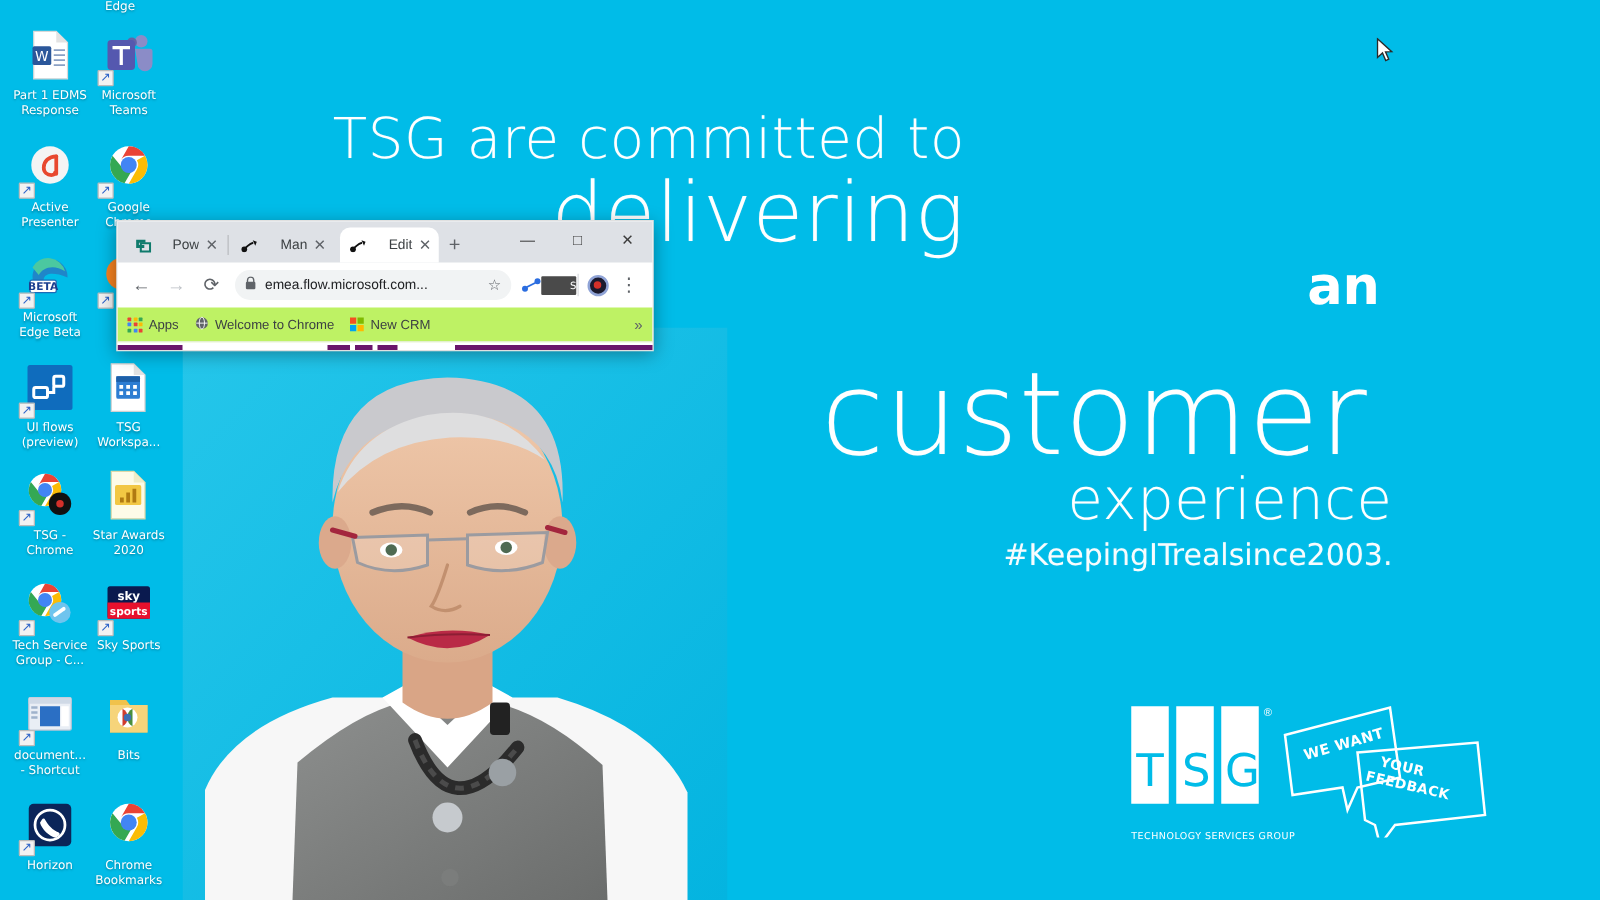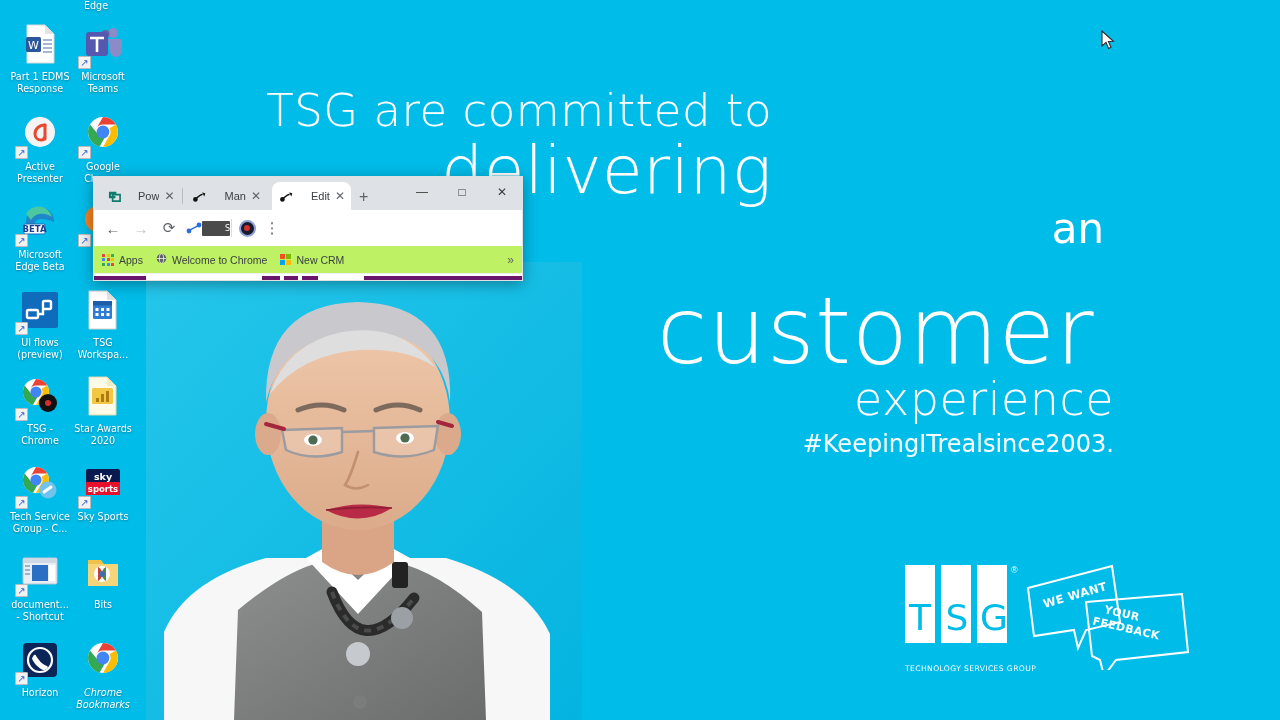--- a/index.html
+++ b/index.html
@@ -14,21 +14,21 @@
 
   
   .brand-text { position: absolute; right: 160px; text-align: right;
     color: #ffffff; font-family: "DejaVu Sans", sans-serif;
     font-weight: 300; letter-spacing: .5px; white-space: nowrap;
     text-shadow: 0 0 1px rgba(255,255,255,.25); }
   #line1 { top: 84px; right: 508px; font-size: 45px; }
   #line2 { top: 132px; right: 508px; font-size: 66px; font-weight: 300; }
   #line3wrap { position:absolute; top: 204px; right: 176px; display:flex;
     align-items: baseline; gap: 14px; color:#fff; }
-  #line3a { font-size: 42px; font-family:"DejaVu Sans",sans-serif; font-weight:400;}
+  #line3a { font-size: 42px; font-family:"DejaVu Sans",sans-serif; font-weight:700;}
   #line3b { font-size: 72px; font-family:"DejaVu Sans",sans-serif; font-weight:300;}
   #line4 { top: 278px; right: 186px; font-size: 92px; margin-left: 24px; }
   #line5 { top: 372px; right: 166px; font-size: 46px; }
   #line6 { top: 430px; right: 166px; font-size: 24px; font-weight: 400;
             letter-spacing: 0px; opacity: .97; }
 
   
   #logo-block { position: absolute; left: 905px; top: 565px; }
   .tsg-bars { position: relative; width: 104px; height: 78px; }
   .tsg-bar { position: absolute; top: 0; width: 30px; height: 78px; background: #fff; }
@@ -370,21 +370,21 @@
         <div class="icon-label">Bits</div>
       </div>
       <div class="icon-cell" style="left: 8px; top: 638px;">
         <div class="icon-art"><svg width="44" height="44" viewBox="0 0 44 44">
             <rect x="5" y="5" width="34" height="34" rx="4" fill="#0b2559"></rect>
             <circle cx="22" cy="22" r="12" fill="none" stroke="#fff" stroke-width="2.2"></circle>
             <path d="M17,16c4,7 7,10 12,12c1,.5 1,2 0,2.6l-2.6,1.6c-5-1-11-7-12.4-12l1.6-2.6c.6-1 2-1 2.4,0z" fill="#fff"></path>
           </svg><span class="shortcut-arrow"></span></div>
         <div class="icon-label">Horizon</div>
       </div>
-      <div class="icon-cell" style="left: 71px; top: 638px; font-style: italic;">
+      <div class="icon-cell" style="left: 71px; top: 638px;">
         <div class="icon-art"><svg width="44" height="44" viewBox="0 0 44 44">
             <circle cx="22" cy="20" r="15" fill="#fff"></circle>
             <path d="M22,5a15,15 0 0 1 13,7.6H22a7.4,7.4 0 0 0-6.6,4z" fill="#ea4335"></path>
             <path d="M9,12.6A15,15 0 0 0 18.6,34.6l6.5-11.3a7.4,7.4 0 0 1-9.7-3z" fill="#34a853" transform="translate(0,0)"></path>
             <path d="M35,12.6A15,15 0 0 1 22,35l6.4-11.2a7.4,7.4 0 0 0 .1-7.6z" fill="#fbbc05"></path>
             <circle cx="22" cy="20" r="6.4" fill="#4285f4"></circle>
             <circle cx="22" cy="20" r="5" fill="#4285f4"></circle>
           </svg></div>
         <div class="icon-label">Chrome Bookmarks</div>
       </div>
@@ -438,20 +438,30 @@
         <div class="wc">—</div>
         <div class="wc">□</div>
         <div class="wc">✕</div>
       </div>
     </div>
 
     <div id="toolbar">
       <div class="tb-btn">←</div>
       <div class="tb-btn dim">→</div>
       <div class="tb-btn">⟳</div>
+      <div id="omnibox">
+        <span>
+          <svg width="9" height="11" viewBox="0 0 9 11">
+              <path d="M2,4.6V3.2a2.5,2.5 0 0 1 5,0V4.6" stroke="#5f6368" stroke-width="1.1" fill="none"></path>
+              <rect x="0.7" y="4.4" width="7.6" height="6" rx="1" fill="#5f6368"></rect>
+            </svg>
+        </span>
+        <span id="omni-url">emea.flow.microsoft.com...</span>
+        <span style="font-size:12px;color:#5f6368">☆</span>
+      </div>
       <div class="ext-ico">
         <svg width="16" height="14" viewBox="0 0 16 14">
             <circle cx="3" cy="10" r="2.4" fill="#2b6de0"></circle>
             <circle cx="13" cy="4" r="2.4" fill="#2b6de0"></circle>
             <path d="M4.6,8.6 L11.4,5.2" stroke="#2b6de0" stroke-width="1.5"></path>
           </svg>
       </div>
       <div class="ext-ico">
         <div id="se-ico">Se</div>
       </div>

